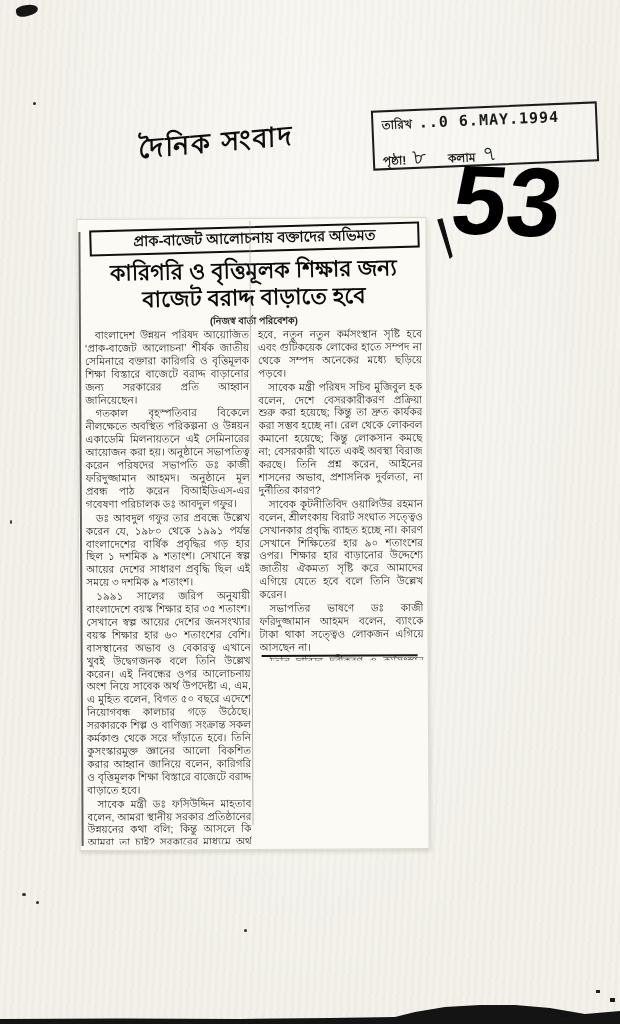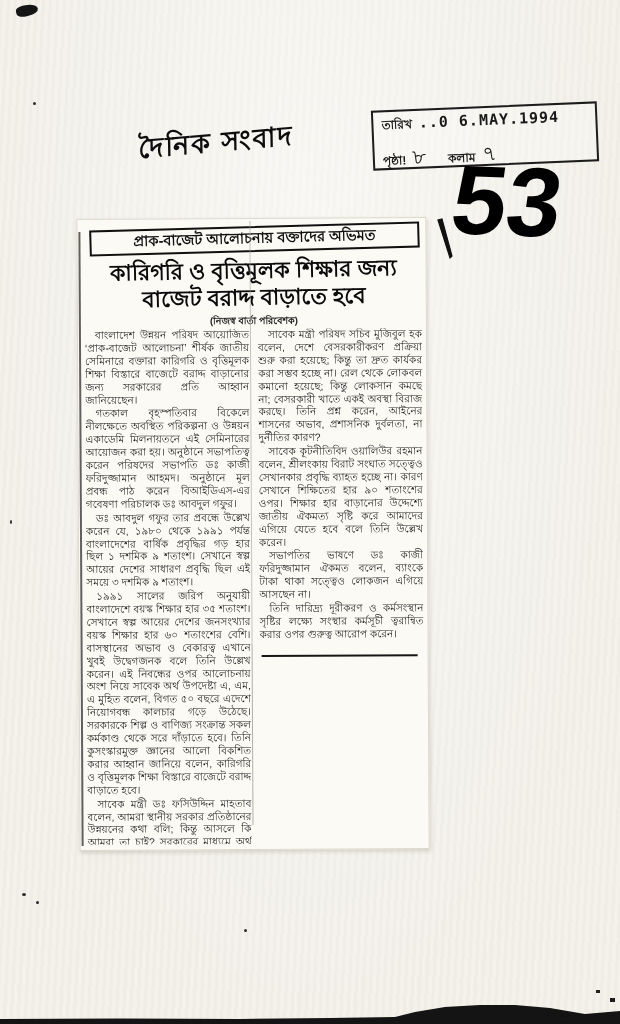--- a/index.html
+++ b/index.html
@@ -151,23 +151,24 @@
     <div class="columns">
       <div class="col col-left">
         <p>বাংলাদেশ উন্নয়ন পরিষদ আয়োজিত ‘প্রাক-বাজেট আলোচনা’ শীর্ষক জাতীয় সেমিনারে বক্তারা কারিগরি ও বৃত্তিমূলক শিক্ষা বিস্তারে বাজেটে বরাদ্দ বাড়ানোর জন্য সরকারের প্রতি আহ্বান জানিয়েছেন।</p>
         <p>গতকাল বৃহস্পতিবার বিকেলে নীলক্ষেতে অবস্থিত পরিকল্পনা ও উন্নয়ন একাডেমি মিলনায়তনে এই সেমিনারের আয়োজন করা হয়। অনুষ্ঠানে সভাপতিত্ব করেন পরিষদের সভাপতি ডঃ কাজী ফরিদুজ্জামান আহমদ। অনুষ্ঠানে মূল প্রবন্ধ পাঠ করেন বিআইডিএস-এর গবেষণা পরিচালক ডঃ আবদুল গফুর।</p>
         <p>ডঃ আবদুল গফুর তার প্রবন্ধে উল্লেখ করেন যে, ১৯৮০ থেকে ১৯৯১ পর্যন্ত বাংলাদেশের বার্ষিক প্রবৃদ্ধির গড় হার ছিল ১ দশমিক ৯ শতাংশ। সেখানে স্বল্প আয়ের দেশের সাধারণ প্রবৃদ্ধি ছিল এই সময়ে ৩ দশমিক ৯ শতাংশ।</p>
         <p>১৯৯১ সালের জরিপ অনুযায়ী বাংলাদেশে বয়স্ক শিক্ষার হার ৩৫ শতাংশ। সেখানে স্বল্প আয়ের দেশের জনসংখ্যার বয়স্ক শিক্ষার হার ৬০ শতাংশের বেশি। বাসস্থানের অভাব ও বেকারত্ব এখানে খুবই উদ্বেগজনক বলে তিনি উল্লেখ করেন। এই নিবন্ধের ওপর আলোচনায় অংশ নিয়ে সাবেক অর্থ উপদেষ্টা এ, এম, এ মুহিত বলেন, বিগত ৫০ বছরে এদেশে নিয়োগবন্ধ কালচার গড়ে উঠেছে। সরকারকে শিল্প ও বাণিজ্য সংক্রান্ত সকল কর্মকাণ্ড থেকে সরে দাঁড়াতে হবে। তিনি কুসংস্কারমুক্ত জ্ঞানের আলো বিকশিত করার আহ্বান জানিয়ে বলেন, কারিগরি ও বৃত্তিমূলক শিক্ষা বিস্তারে বাজেটে বরাদ্দ বাড়াতে হবে।</p>
         <p>সাবেক মন্ত্রী ডঃ ফসিউদ্দিন মাহতাব বলেন, আমরা স্থানীয় সরকার প্রতিষ্ঠানের উন্নয়নের কথা বলি; কিন্তু আসলে কি আমরা তা চাই? সরকারের মাধ্যমে অর্থ নিয়ে স্থানীয় রাজনীতি নিয়ন্ত্রণ করার উদ্দেশ্যে সকল সরকারের আমলেই স্থানীয় সরকার প্রতিষ্ঠান চালু রাখা হচ্ছে।</p>
 
       </div>
       <div class="col col-right">
+        <p style="text-indent:0;">হবে, নতুন নতুন কর্মসংস্থান সৃষ্টি হবে এবং গুটিকয়েক লোকের হাতে সম্পদ না থেকে সম্পদ অনেকের মধ্যে ছড়িয়ে পড়বে।</p>
         <p>সাবেক মন্ত্রী পরিষদ সচিব মুজিবুল হক বলেন, দেশে বেসরকারীকরণ প্রক্রিয়া শুরু করা হয়েছে; কিন্তু তা দ্রুত কার্যকর করা সম্ভব হচ্ছে না। রেল থেকে লোকবল কমানো হয়েছে; কিন্তু লোকসান কমছে না; বেসরকারী খাতে একই অবস্থা বিরাজ করছে। তিনি প্রশ্ন করেন, আইনের শাসনের অভাব, প্রশাসনিক দুর্বলতা, না দুর্নীতির কারণ?</p>
         <p>সাবেক কূটনীতিবিদ ওয়ালিউর রহমান বলেন, শ্রীলংকায় বিরাট সংঘাত সত্ত্বেও সেখানকার প্রবৃদ্ধি ব্যাহত হচ্ছে না। কারণ সেখানে শিক্ষিতের হার ৯০ শতাংশের ওপর। শিক্ষার হার বাড়ানোর উদ্দেশ্যে জাতীয় ঐকমত্য সৃষ্টি করে আমাদের এগিয়ে যেতে হবে বলে তিনি উল্লেখ করেন।</p>
-        <p>সভাপতির ভাষণে ডঃ কাজী ফরিদুজ্জামান ঐকমত বলেন, ব্যাংকে টাকা থাকা সত্ত্বেও লোকজন এগিয়ে আসছেন না।</p>
+        <p>সভাপতির ভাষণে ডঃ কাজী ফরিদুজ্জামান আহমদ বলেন, ব্যাংকে টাকা থাকা সত্ত্বেও লোকজন এগিয়ে আসছেন না।</p>
         <p>তিনি দারিদ্র্য দূরীকরণ ও কর্মসংস্থান সৃষ্টির লক্ষ্যে সংস্থার কর্মসূচী ত্বরান্বিত করার ওপর গুরুত্ব আরোপ করেন।</p>
       </div>
     </div>
 
     <div class="col-divider"></div>
     <div class="end-rule"></div>
   </div>
 
   <div class="bottom-edge">
     <svg width="620" height="40" viewBox="0 0 620 40">

